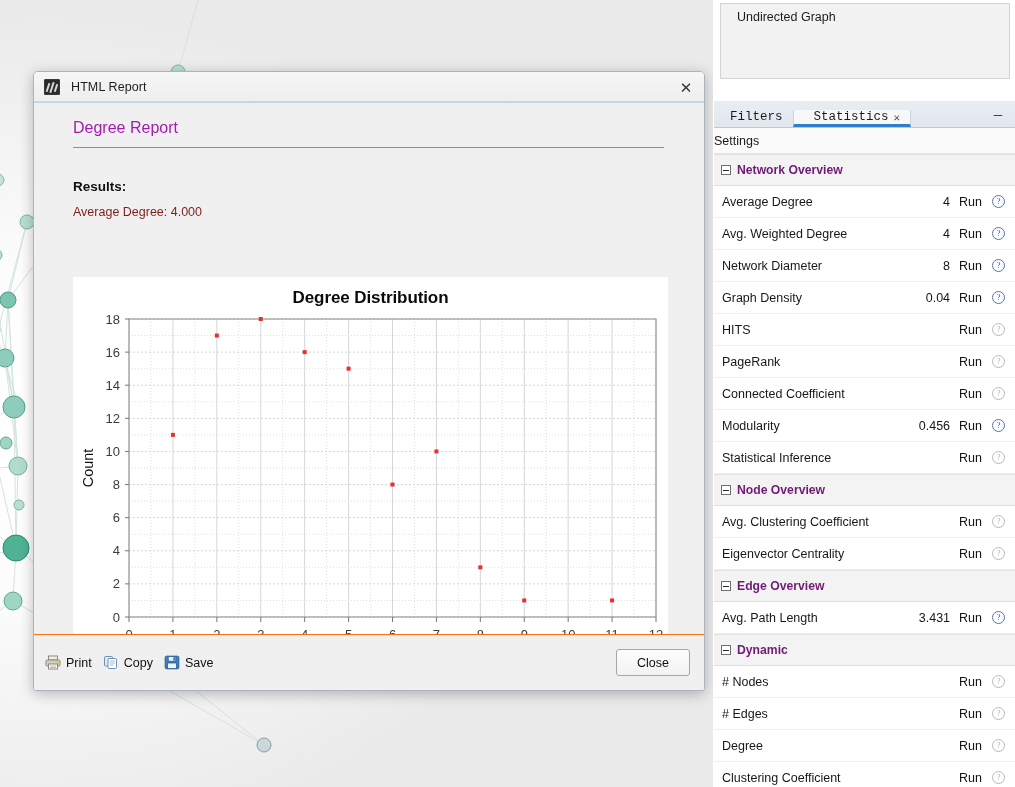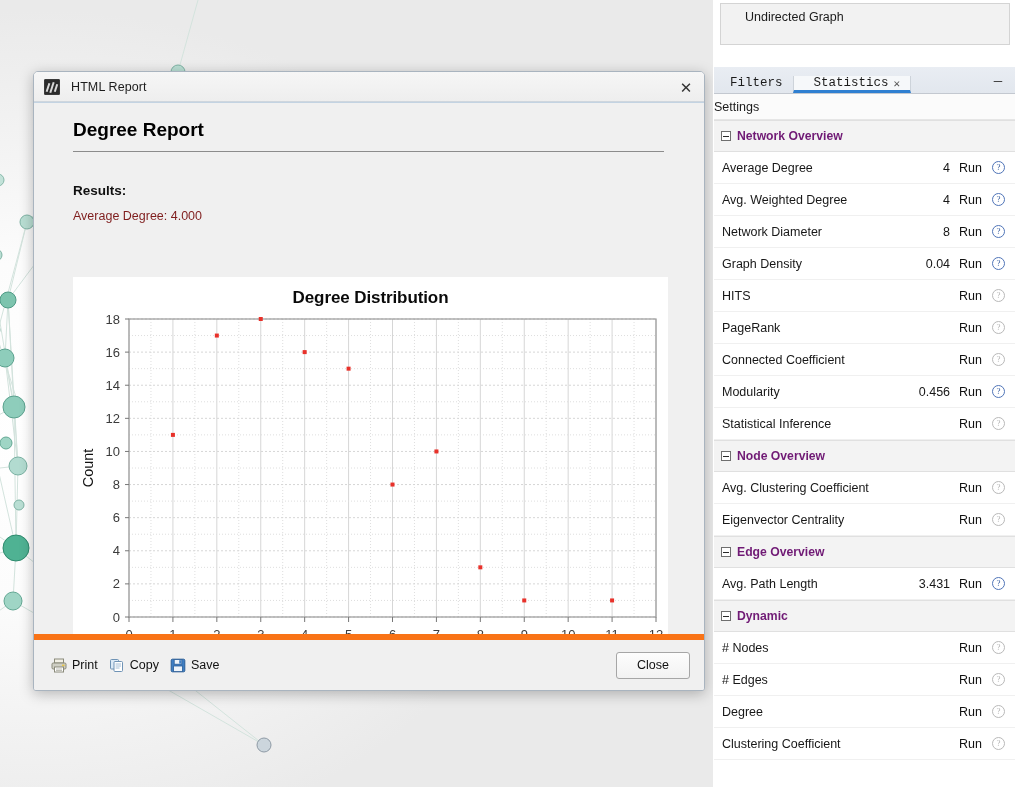--- a/index.html
+++ b/index.html
@@ -68,21 +68,21 @@
   }
   .dlg-body {
     flex: 1 1 auto;
     background: #f0f0f0;
     border-top: 1px solid #c3d3e2;
     padding: 0 0 0 0;
     overflow: hidden;
     position: relative;
   }
   .report-h1 {
-    font-size: 19px; font-weight: bold; color: #000000;
+    font-size: 16px; font-weight: normal; color: #a21caf;
     padding: 16px 0 10px 5px;
     margin: 0 0 0 34px;
   }
   .report-rule {
     height: 1px; background: #8c8c8c;
     margin: 0 40px 0 39px;
   }
   .report-results {
     font-size: 13.5px; font-weight: bold; color: #101010;
     margin: 31px 0 0 39px;
@@ -107,23 +107,23 @@
     letter-spacing: -0.1px;
   }
   .chart-svg-wrap { position: absolute; left: 0; top: 0; width: 595px; height: 400px; }
   .axis-tick-label { font-family: "Liberation Sans", sans-serif; font-size: 13px; fill: #3b3b3b; }
   .axis-name { font-family: "Liberation Sans", sans-serif; font-size: 14.5px; fill: #111; }
 
   
   .dlg-footer {
     flex: none; height: 56px;
     background: #f0f0f0;
-    border-top: 6px solid #f97316;
+    border-top: 1px solid #f97316;
     display: flex; align-items: center;
-    padding: 0 14px 0 13px;
+    padding: 0 14px 0 7px;
     gap: 0;
   }
   .tool-btn {
     display: flex; align-items: center; gap: 5px;
     padding: 3px 7px 3px 4px;
     font-size: 12.5px; color: #111;
     cursor: pointer; border-radius: 3px;
   }
   .footer-spacer { flex: 1 1 auto; }
   .close-btn {
@@ -140,24 +140,24 @@
   
   #right-panel {
     position: absolute; left: 713px; top: 0;
     width: 302px; height: 787px;
     background: #ffffff;
     font-size: 12px;
     border-left: 1px solid #ffffff;
   }
   .top-info-box {
     margin: 3px 5px 0 6px;
-    height: 42px;
+    height: 76px;
     background: #f2f2f2;
     border: 1px solid #d4d4d4;
-    padding: 6px 24px;
+    padding: 6px 16px;
     font-size: 12.5px; color: #1b1b1b;
   }
   .tabbar {
     margin-top: 22px;
     height: 27px;
     background: linear-gradient(180deg,#e9edf3 0%, #e2e7ee 100%);
     border-bottom: 1px solid #c3c8d0;
     display: flex; align-items: flex-end;
     position: relative;
     padding-left: 6px;

